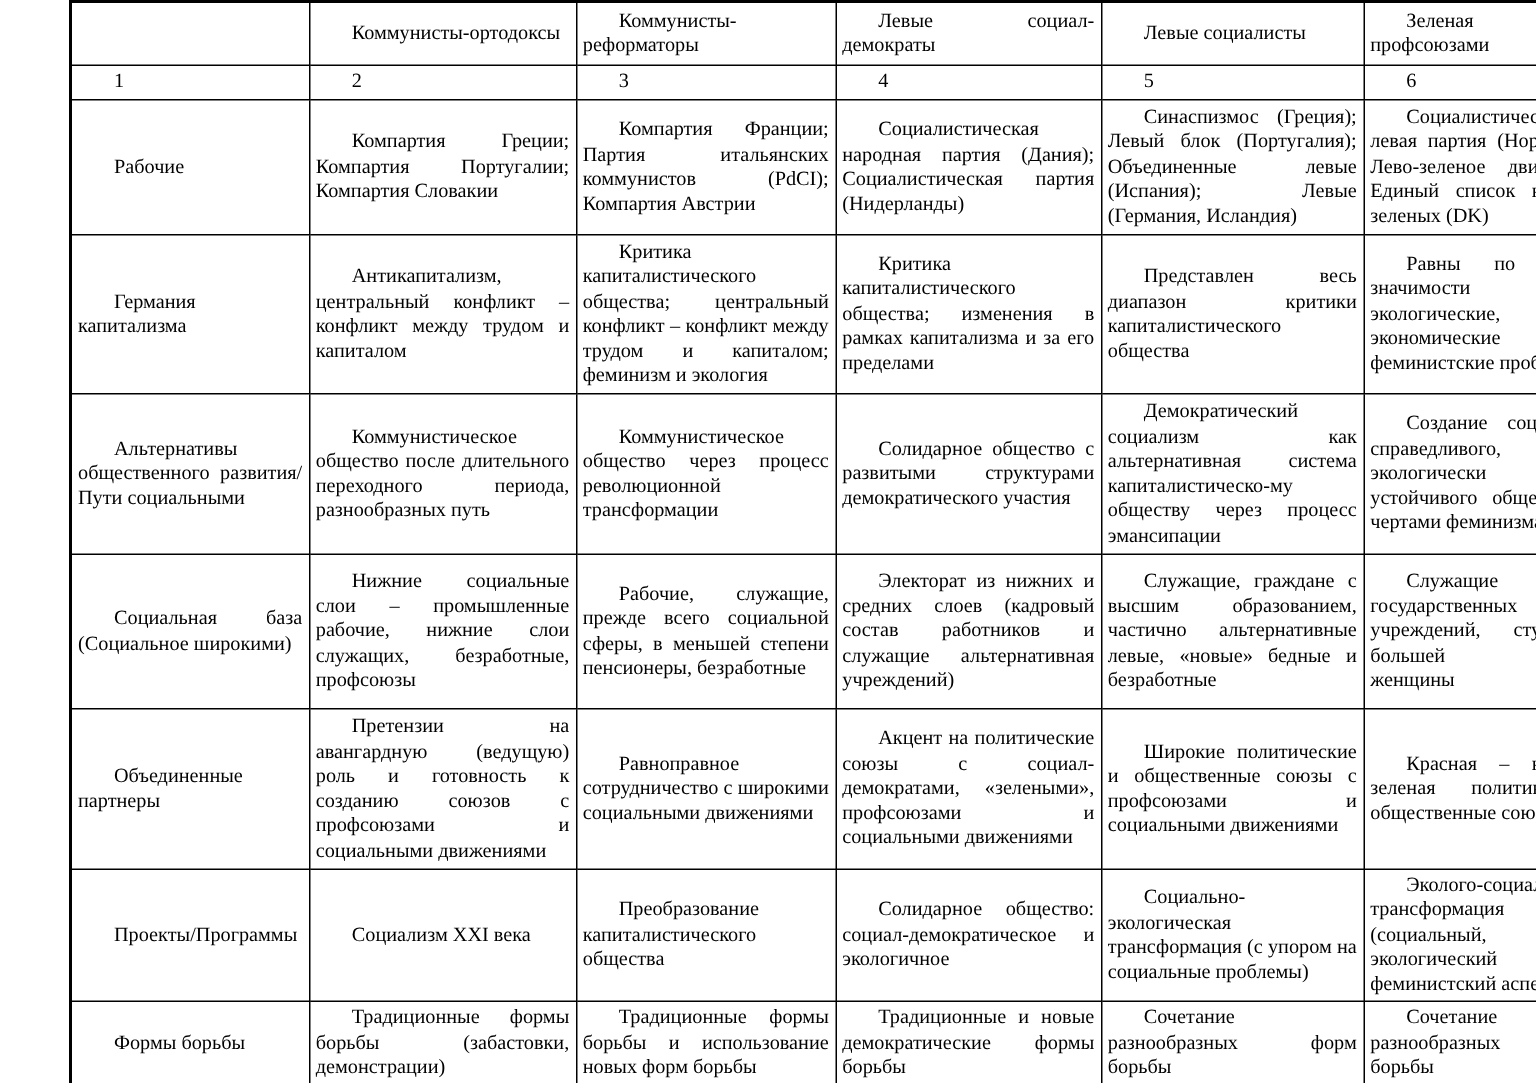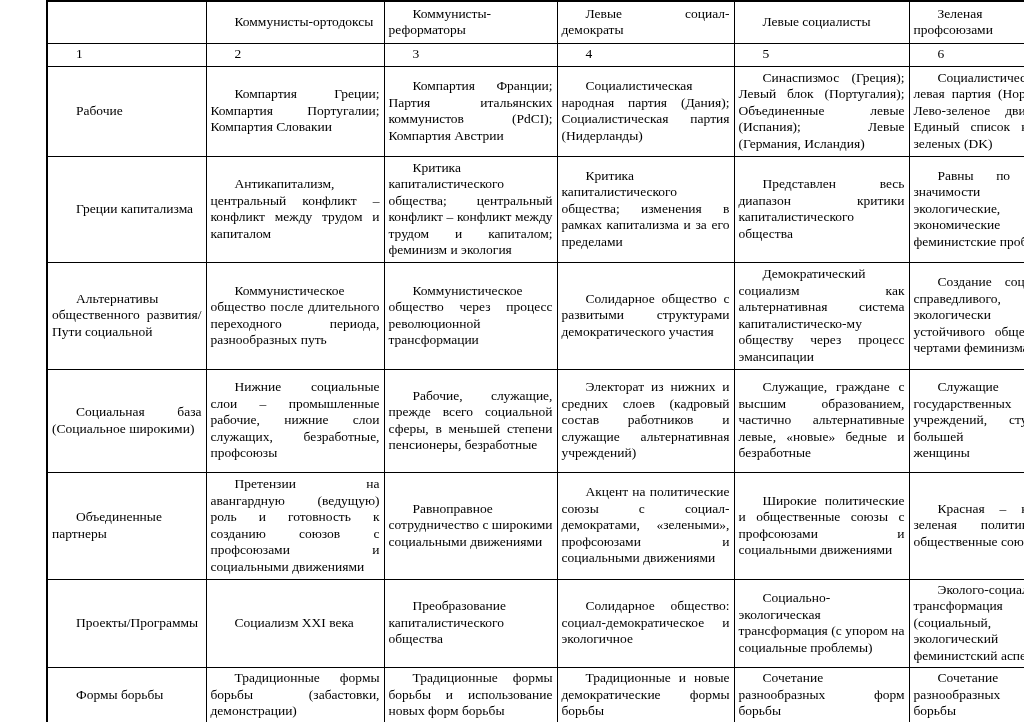--- a/index.html
+++ b/index.html
@@ -83,30 +83,30 @@
     <tr class="r0">
       <td>Рабочие</td>
       <td>Компартия Греции; Компартия Португалии; Компартия Словакии</td>
       <td>Компартия Франции; Партия итальянских коммунистов (PdCI); Компартия Австрии</td>
       <td>Социалистическая народная партия (Дания); Социалистическая партия (Нидерланды)</td>
       <td>Синаспизмос (Греция); Левый блок (Португалия); Объединенные левые (Испания); Левые (Германия, Исландия)</td>
       <td>Социалистическая левая партия (Норвегия), Лево-зеленое движение; Единый список красно-зеленых (DK)</td>
     </tr>
 
     <tr class="r1">
-      <td>Греции капитализма</td>
+      <td>Германия капитализма</td>
       <td>Антикапитализм, центральный конфликт – конфликт между трудом и капиталом</td>
       <td>Критика капиталистического общества; центральный конфликт – конфликт между трудом и капиталом; феминизм и экология</td>
       <td>Критика капиталистического общества; изменения в рамках капитализма и за его пределами</td>
       <td>Представлен весь диапазон критики капиталистического общества</td>
       <td>Равны по своей значимости экологические, экономические и феминистские проблемы</td>
     </tr>
 
     <tr class="r2">
-      <td>Альтернативы общественного развития/ Пути социальной</td>
+      <td>Альтернативы общественного развития/ Пути социальными</td>
       <td>Коммунистическое общество после длительного переходного периода, разнообразных путь</td>
       <td>Коммунистическое общество через процесс революционной трансформации</td>
       <td>Солидарное общество с развитыми структурами демократического участия</td>
       <td>Демократический социализм как альтернативная система капиталистическо-му обществу через процесс эмансипации</td>
       <td>Создание социально справедливого, экологически устойчивого общества с чертами феминизма</td>
     </tr>
 
     <tr class="r3">
       <td>Социальная база (Социальное широкими)</td>
       <td>Нижние социальные слои – промышленные рабочие, нижние слои служащих, безработные, профсоюзы</td>

